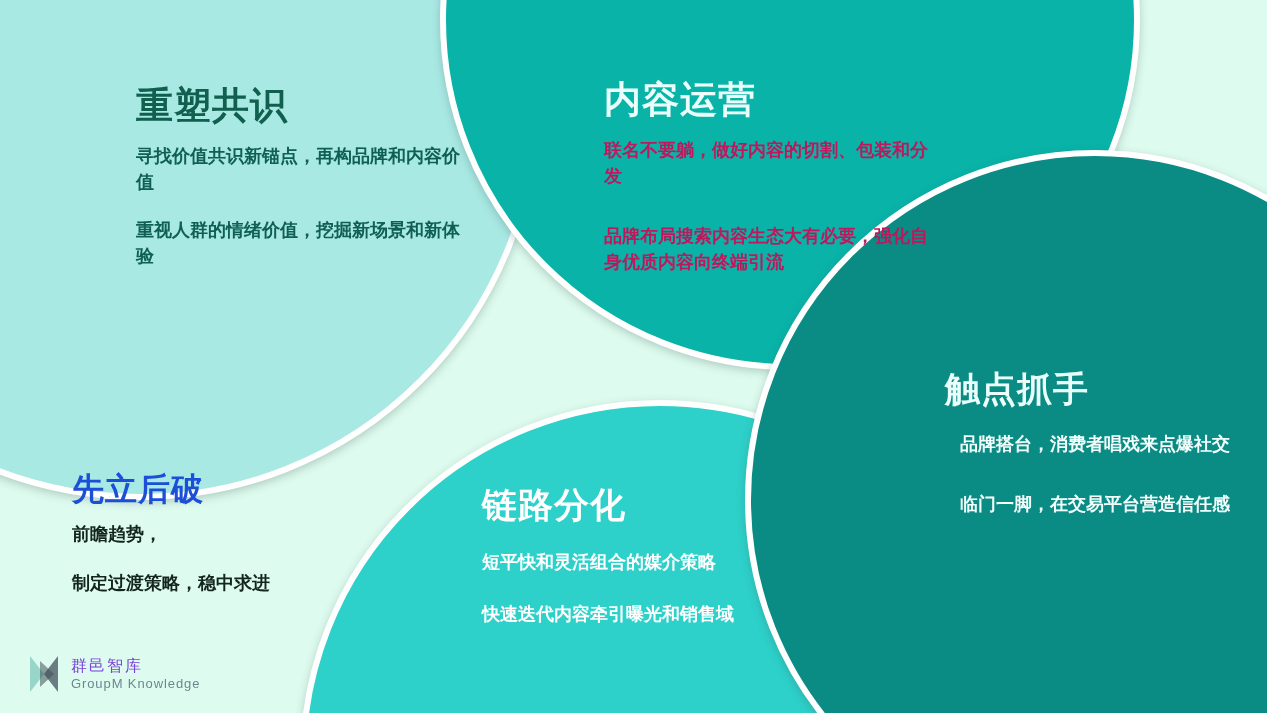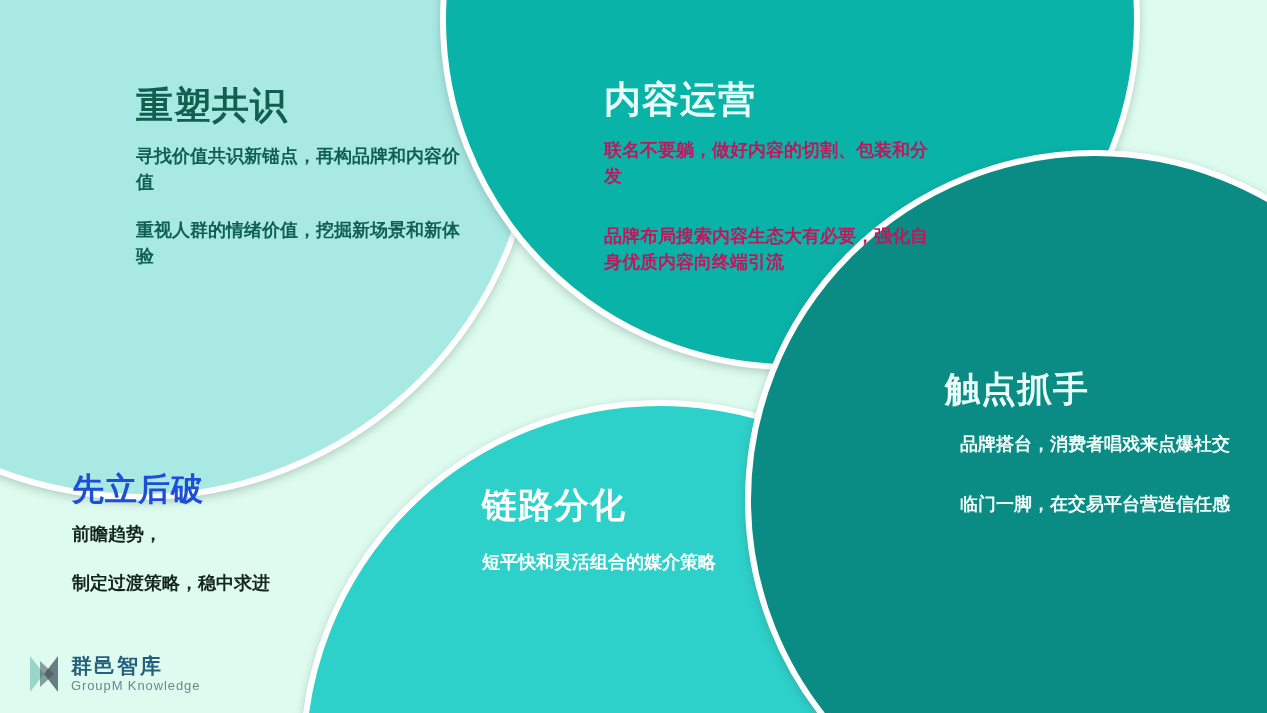--- a/index.html
+++ b/index.html
@@ -130,23 +130,23 @@
     left: 28px;
     bottom: 18px;
     display: flex;
     align-items: center;
     gap: 9px;
     opacity: 0.88;
   }
   #logo-knowledge .km-mark { width: 34px; height: 42px; }
   #logo-knowledge .km-text { line-height: 1.05; }
   #logo-knowledge .km-cn {
-    font-size: 21px;
-    font-weight: 700;
-    color: #0c4a6e;
+    font-size: 16px;
+    font-weight: 400;
+    color: #6d28d9;
     letter-spacing: 2px;
   }
   #logo-knowledge .km-en {
     font-size: 13px;
     color: #5d7682;
     letter-spacing: 0.9px;
     margin-top: 2px;
   }
 </style>
 </head>
@@ -176,20 +176,21 @@
 
   <div class="block" id="block-touch">
     <h2 class="title">触点抓手</h2>
     <p class="body-line">品牌搭台，消费者唱戏来点爆社交</p>
     <p class="body-line">临门一脚，在交易平台营造信任感</p>
   </div>
 
   <div class="block" id="block-chain">
     <h2 class="title">链路分化</h2>
     <p class="body-line">短平快和灵活组合的媒介策略</p>
+    <p class="body-line">快速迭代内容牵引曝光和销售域</p>
   </div>
 
   <div class="block" id="block-first">
     <h2 class="title">先立后破</h2>
     <p class="body-line">前瞻趋势，</p>
     <p class="body-line">制定过渡策略，稳中求进</p>
   </div>
 
 
   <div id="logo-knowledge">

